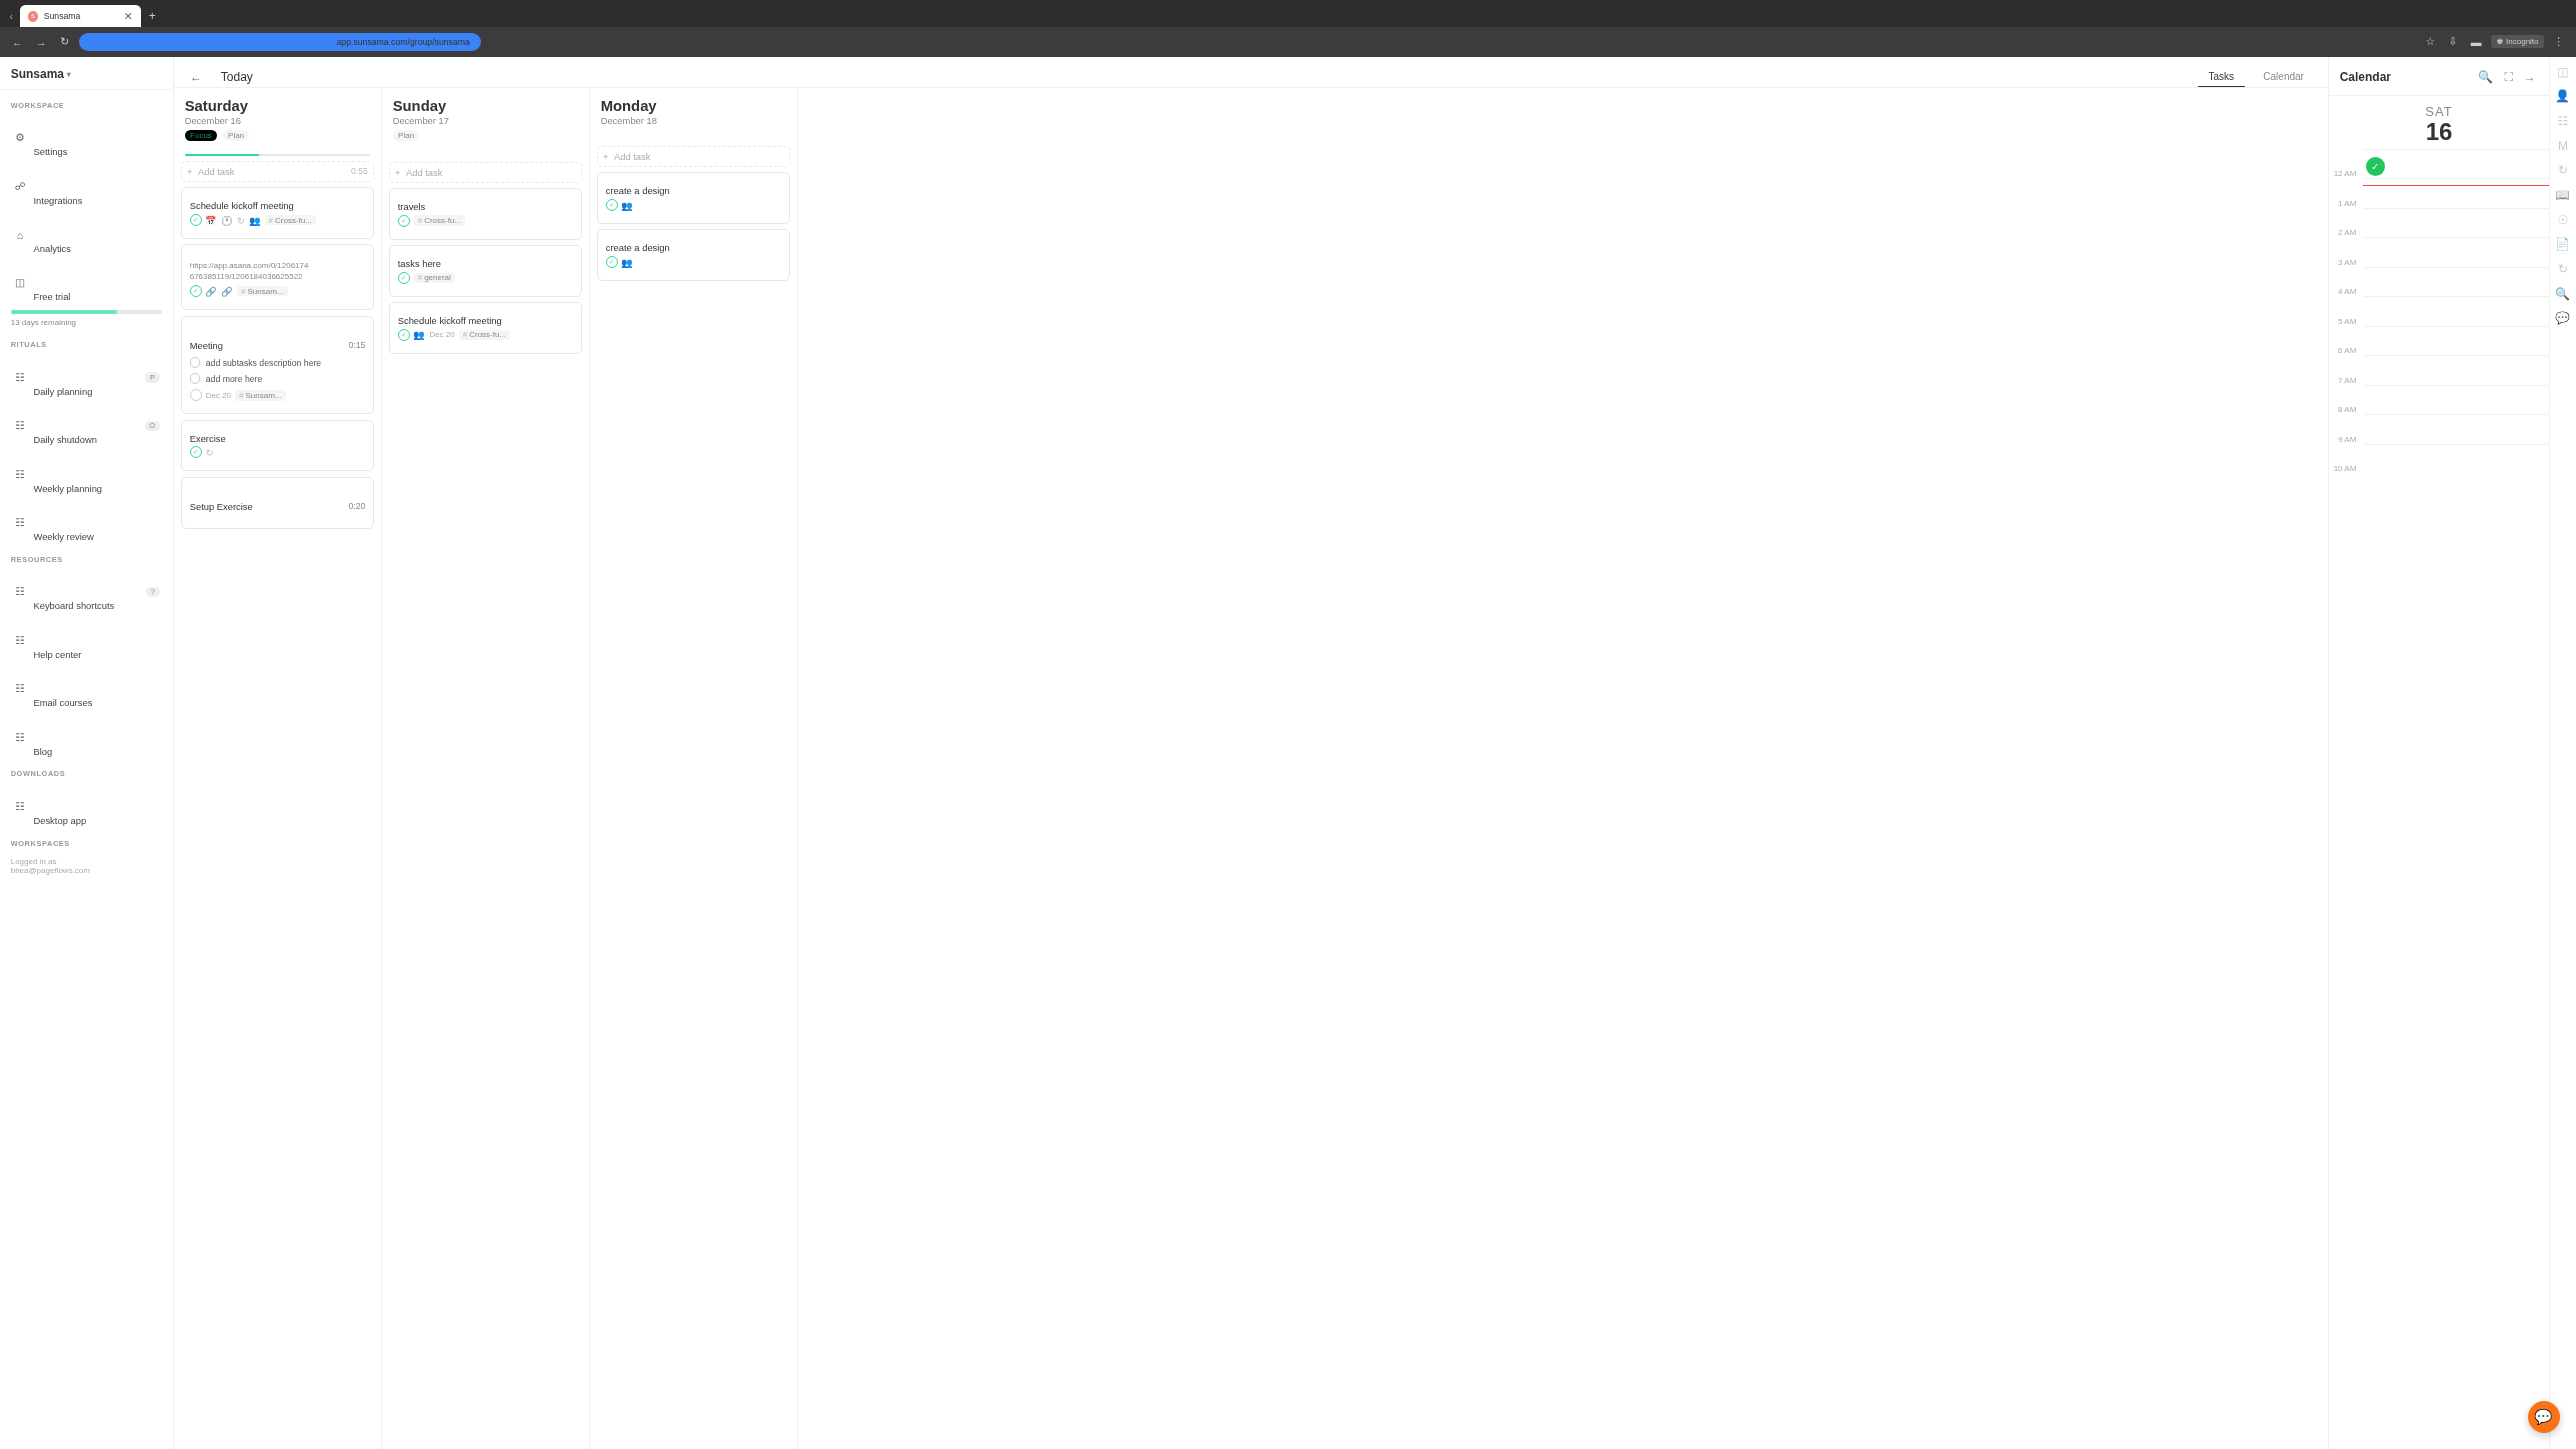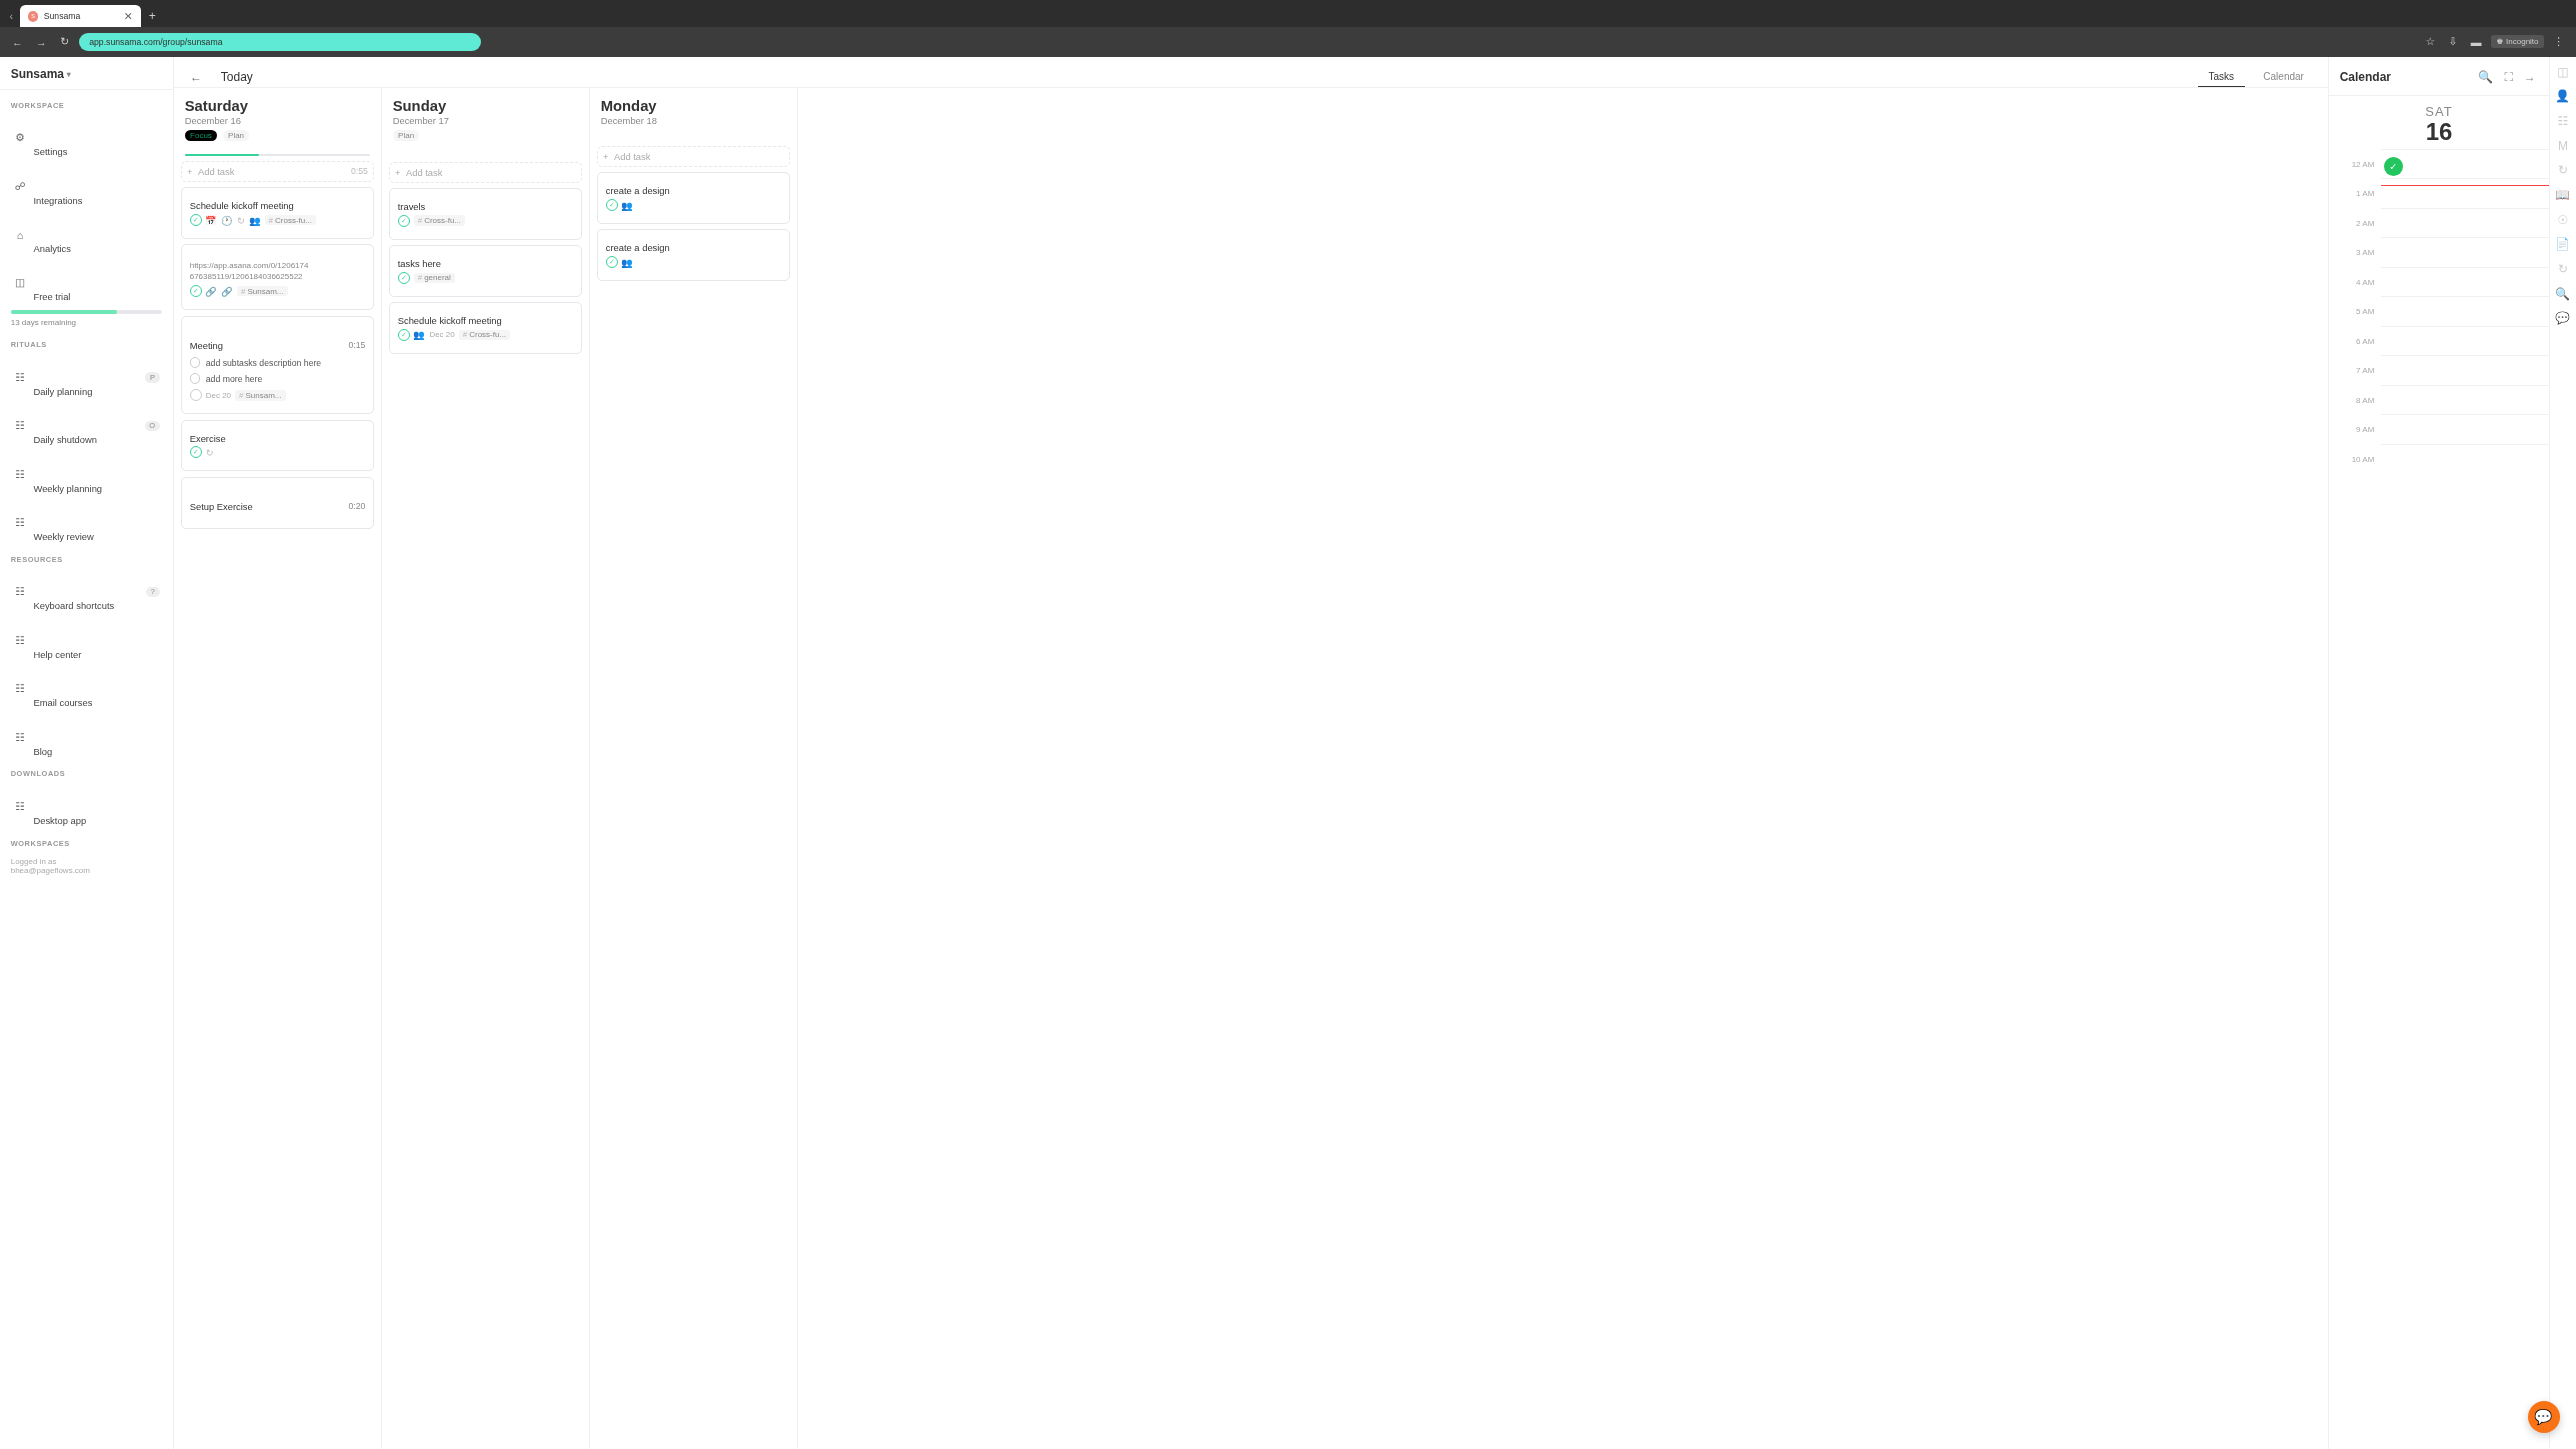--- a/index.html
+++ b/index.html
@@ -8,21 +8,21 @@
     
     .browser-chrome { background: #3c3c3c; display: flex; flex-direction: column; }
     .browser-tabs { background: #2d2d2d; display: flex; align-items: center; padding: 5.4px 5.4px 0; gap: 2.7px; height: 27px; }
     .browser-tab { background: #fff; border-radius: 5.4px 5.4px 0 0; display: flex; align-items: center; gap: 5.4px; padding: 0 8px; height: 21.5px; min-width: 121px; font-size: 8.7px; color: #333; }
     .browser-tab .tab-favicon { width: 10.7px; height: 10.7px; background: #e87; border-radius: 50%; display: flex; align-items: center; justify-content: center; font-size: 5.4px; color: white; }
     .browser-tab .tab-close { margin-left: auto; color: #666; cursor: pointer; font-size: 10.7px; line-height: 1; }
     .browser-tab-new { color: #ccc; font-size: 12px; padding: 0 5.4px; cursor: pointer; }
     .browser-tab-back-btn { color: #aaa; font-size: 10.7px; padding: 1.3px 4px; cursor: pointer; }
     .browser-toolbar { background: #3c3c3c; display: flex; align-items: center; gap: 5.4px; padding: 4px 8px; height: 29.5px; }
     .browser-nav-btn { color: #ccc; background: none; border: none; font-size: 10.7px; cursor: pointer; padding: 2.7px 4px; border-radius: 2.7px; }
-    .browser-address-bar { flex: 1; background: #5eead4; border: none; border-radius: 13.4px; padding: 4px 10.7px; font-size: 8.7px; color: #333; max-width: 402px; }
+    .browser-address-bar { flex: 1; background: #3b82f6; border: none; border-radius: 13.4px; padding: 4px 10.7px; font-size: 8.7px; color: #333; max-width: 402px; text-align: right; }
     .browser-actions { display: flex; align-items: center; gap: 5.4px; margin-left: auto; }
     .browser-action-btn { color: #ccc; background: none; border: none; font-size: 10.7px; cursor: pointer; padding: 2.7px 4px; }
     .incognito-badge { background: #555; color: #ccc; border-radius: 2.7px; padding: 2px 5.4px; font-size: 8px; display: flex; align-items: center; gap: 2.7px; }
 
     
     .app { display: flex; flex: 1; overflow: hidden; background: #fff; }
 
     
     .sidebar { width: 174px; background: #fff; border-right: 0.7px solid #eee; display: flex; flex-direction: column; overflow-y: auto; padding-bottom: 10.7px; }
     .sidebar-header { padding: 10.7px 10.7px 5.4px; display: flex; align-items: center; gap: 5.4px; }
@@ -83,21 +83,21 @@
     .task-subtask { display: flex; align-items: center; gap: 5.4px; padding: 2.7px 0; font-size: 8.7px; color: #555; }
     .task-subtask .check { width: 10.7px; height: 10.7px; border: 0.7px solid #ccc; border-radius: 50%; flex-shrink: 0; }
     .task-date { font-size: 8px; color: #aaa; }
 
     
     .calendar-panel { width: 221px; border-left: 0.7px solid #f0f0f0; display: flex; flex-direction: column; background: #fff; }
     .calendar-header { padding: 10.7px 10.7px 8px; display: flex; align-items: center; justify-content: space-between; border-bottom: 0.7px solid #f0f0f0; }
     .cal-btn { background: none; border: none; color: #888; font-size: 12px; cursor: pointer; padding: 2.7px; }
     .cal-date-header { display: flex; align-items: center; justify-content: center; padding: 8px 0 4px; }
     .cal-body { flex: 1; overflow-y: auto; padding: 0 0 5.4px; position: relative; }
-    .time-slot { display: flex; align-items: center; min-height: 29.5px; margin-left: 18px; }
+    .time-slot { display: flex; align-items: flex-end; min-height: 29.5px; }
     .time-label { width: 34px; text-align: right; padding-right: 6.7px; font-size: 8px; color: #aaa; padding-top: 1.3px; flex-shrink: 0; }
     .time-line { flex: 1; border-top: 0.7px solid #f0f0f0; min-height: 29.5px; position: relative; }
     .right-panel { display: flex; }
     .cal-sidebar-icons { width: 27px; border-left: 0.7px solid #f0f0f0; display: flex; flex-direction: column; align-items: center; padding: 8px 0; gap: 10.7px; }
     .cal-sidebar-icon { color: #ccc; font-size: 12px; cursor: pointer; }
 
     
     .chat-fab { position: fixed; bottom: 16px; right: 16px; width: 32px; height: 32px; background: #f97316; border-radius: 50%; display: flex; align-items: center; justify-content: center; color: white; font-size: 14.8px; cursor: pointer; box-shadow: 0 2.7px 8px rgba(0,0,0,0.2); z-index: 100; }
 
     .people-icon { color: #e57; font-size: 9.4px; }

